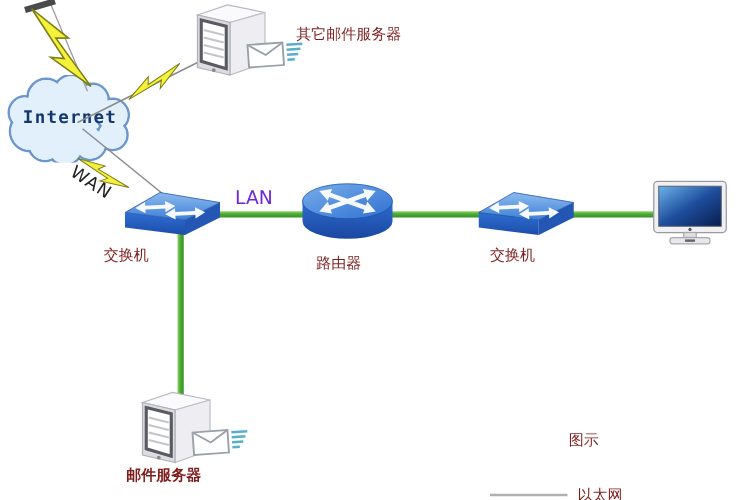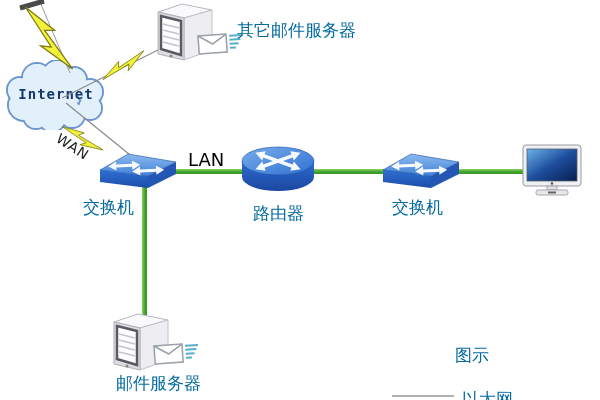--- a/index.html
+++ b/index.html
@@ -1,27 +1,27 @@
 <!DOCTYPE html>
 <html><head>
 <meta charset="utf-8">
 <style>
   html,body{margin:0;padding:0;}
   .stage{position:relative;width:600px;height:400px;background:#ffffff;overflow:hidden;
          font-family:"DejaVu Sans",sans-serif;}
-  .label{position:absolute;font-size:17px;color:#0369a1;white-space:nowrap;z-index:5;}
+  .label{position:absolute;font-size:12px;color:#7f1d1d;white-space:nowrap;z-index:5;}
   .icon{position:absolute;z-index:3;}
   .greenline{position:absolute;z-index:2;background:linear-gradient(180deg,#8fd46a 0%,#4aab31 45%,#3a9127 100%);}
   .greenline.vert{background:linear-gradient(90deg,#8fd46a 0%,#4aab31 45%,#3a9127 100%);}
   #overlay{position:absolute;left:0;top:0;z-index:2;}
   #cloud{z-index:1;}
   #cloud-label{position:absolute;left:14px;top:86px;width:84px;text-align:center;z-index:2;
     font-family:"DejaVu Sans Mono",monospace;font-weight:bold;font-size:14px;color:#16366e;letter-spacing:1px;}
   #wan-label{left:62px;top:130px;transform:rotate(33deg);transform-origin:left top;color:#222;font-size:14px;letter-spacing:1px;}
-  #lan-label{left:188px;top:149px;color:#000000;font-size:18px;}
+  #lan-label{left:188px;top:149px;color:#6d28d9;font-size:15px;}
   #legend-line{position:absolute;left:392px;top:395px;width:62px;height:2px;background:#b0b0b0;z-index:2;}
 </style>
 </head>
 <body>
 
 <div class="stage">
 
   <svg id="cloud" class="icon" style="left:2px;top:60px;" width="106" height="70" viewBox="0 0 106 70">
     <g stroke="#6b96cf" stroke-width="2" fill="#e2f0fb">
       <circle cx="22" cy="45" r="16"></circle>
@@ -175,21 +175,21 @@
       <rect x="0" y="0" width="28" height="18" fill="#ffffff" stroke="#9aa0a8" stroke-width="1.5"></rect>
       <path d="M0,0 L14,9 L28,0" fill="none" stroke="#9aa0a8" stroke-width="1.5"></path>
       <g stroke="#58aecb" stroke-width="2">
         <line x1="31" y1="2" x2="44" y2="2"></line>
           <line x1="31" y1="6" x2="42" y2="6"></line>
         <line x1="31" y1="10" x2="40" y2="10"></line>
           <line x1="31" y1="14" x2="37" y2="14"></line>
       </g>
     </g>
   </svg>
-  <div class="label" style="left:116px;top:372px;">邮件服务器</div>
+  <div class="label" style="left:101px;top:372px;font-weight:bold;">邮件服务器</div>
 
   <div class="label" id="wan-label">WAN</div>
   <div class="label" id="lan-label">LAN</div>
 
   <div class="label" style="left:455px;top:344px;">图示</div>
   <div id="legend-line"></div>
   <div class="label" style="left:462px;top:388px;">以太网</div>
 
 </div>
 

